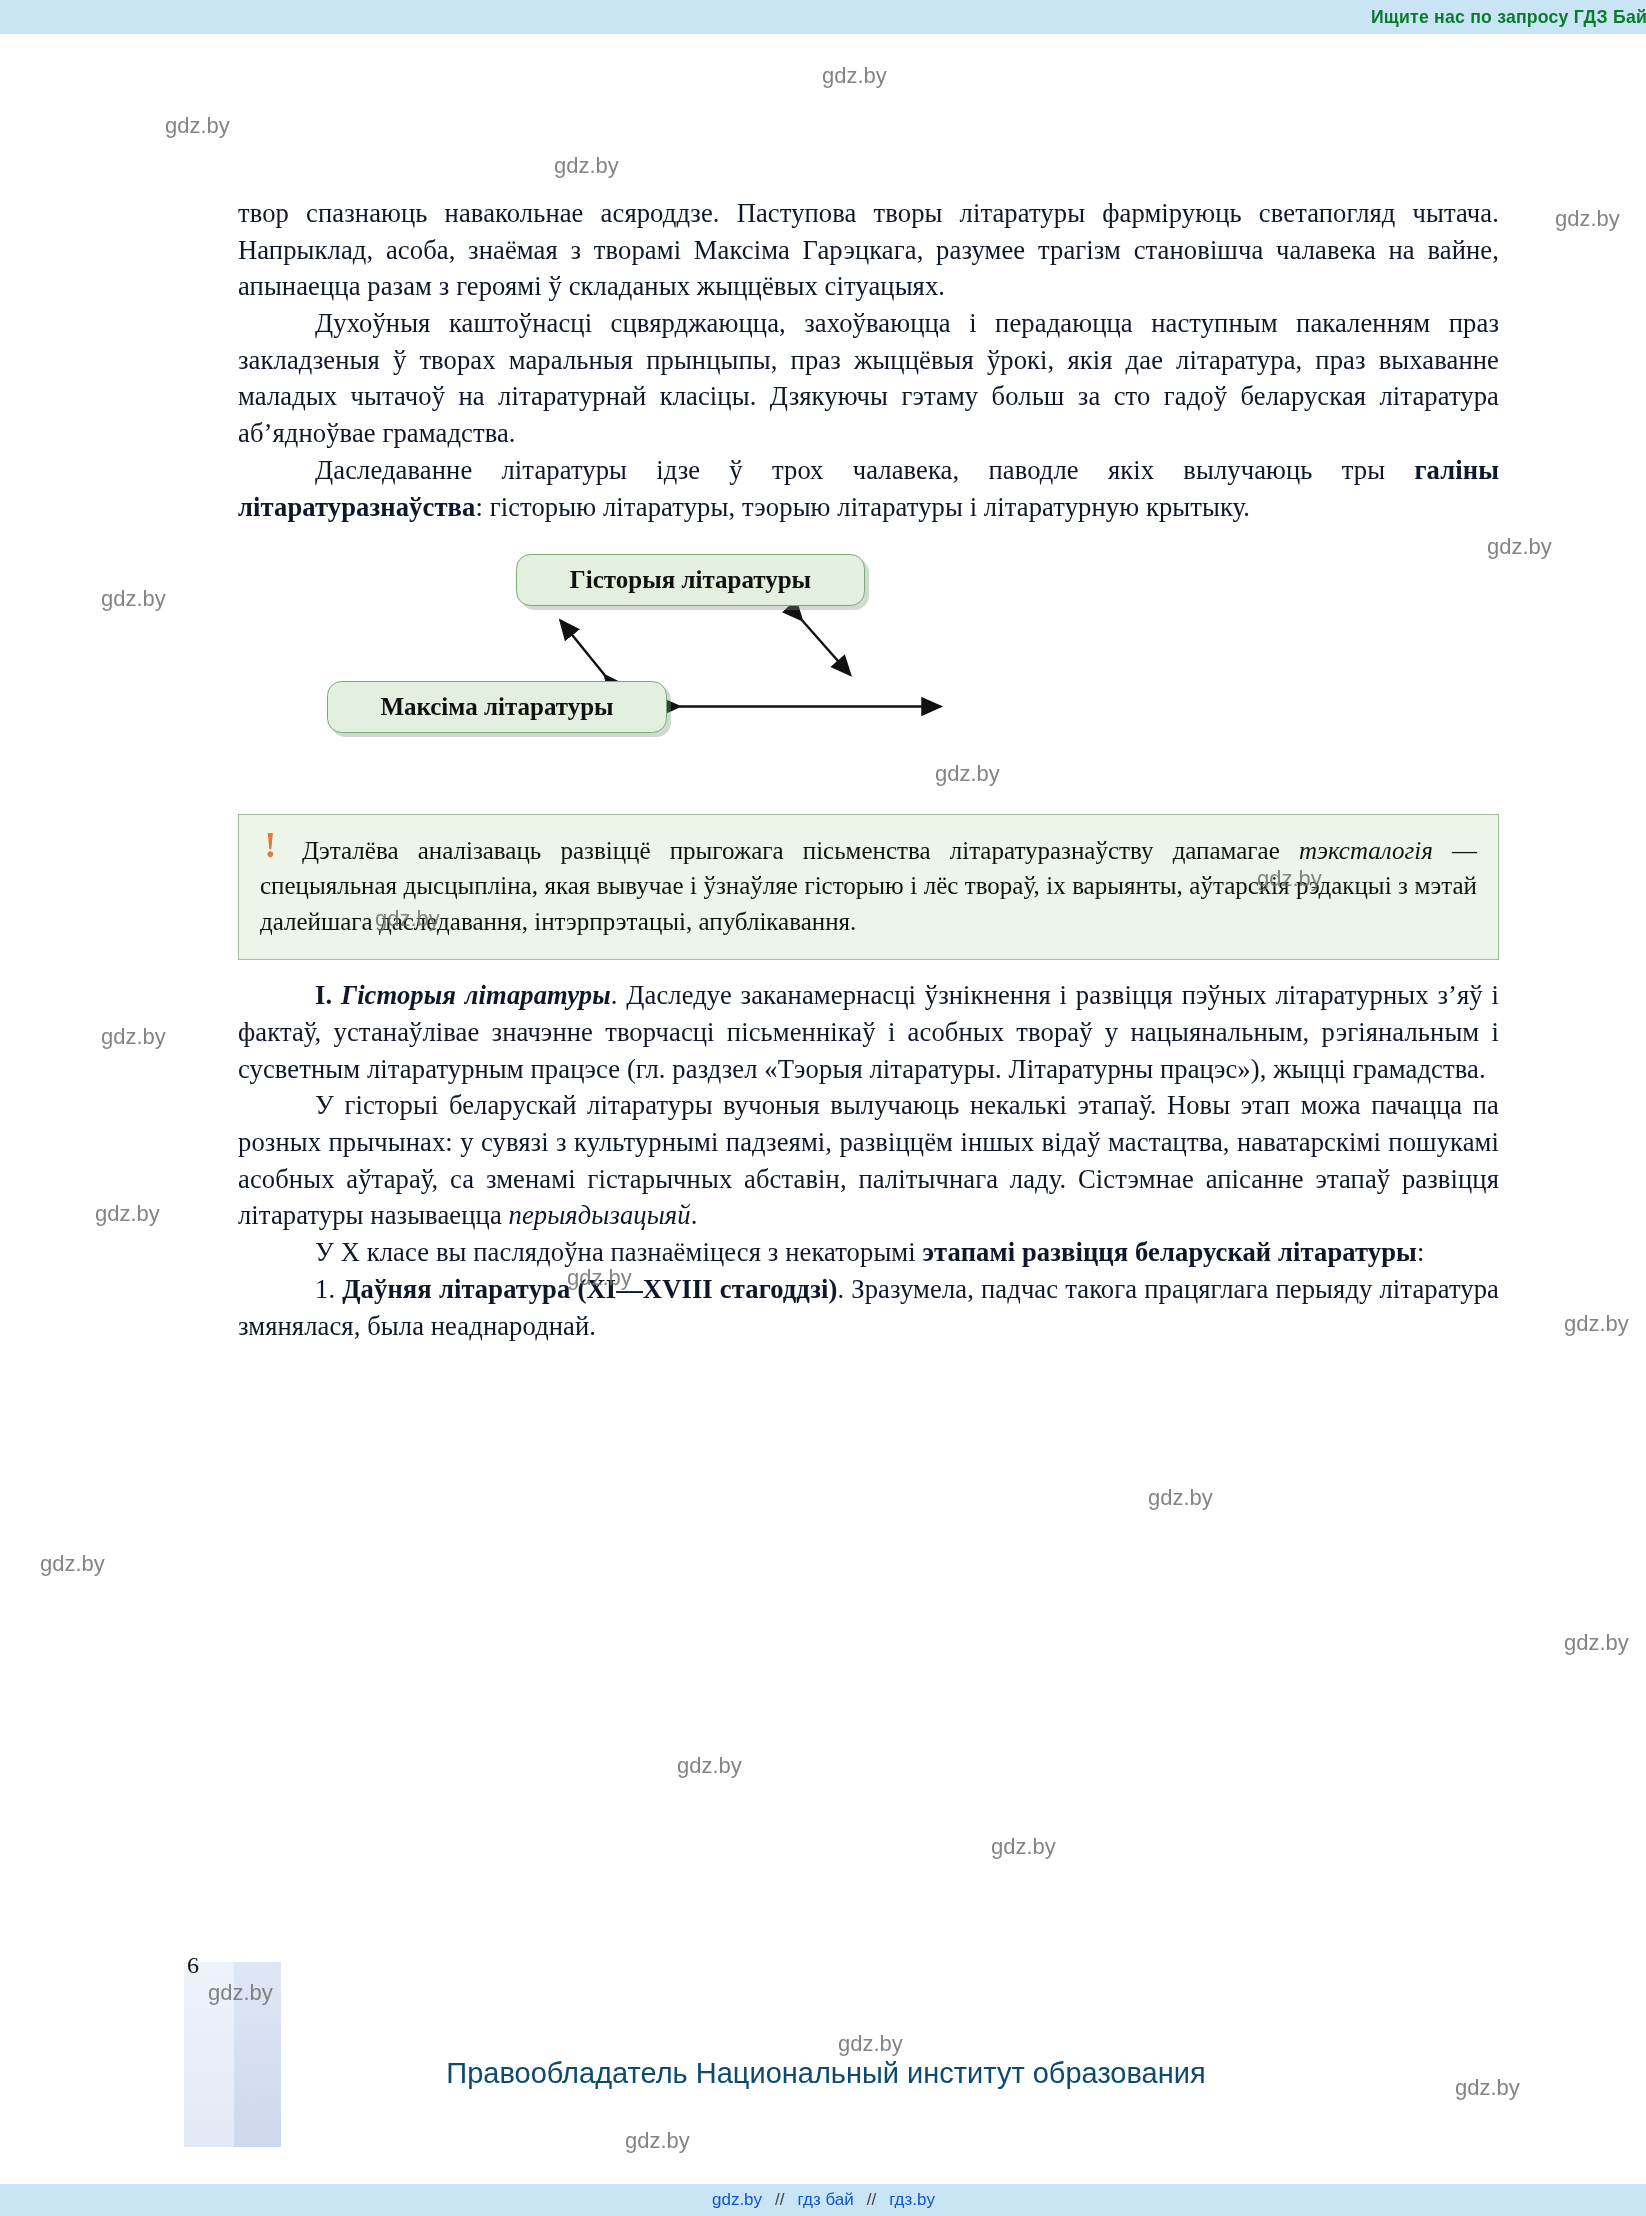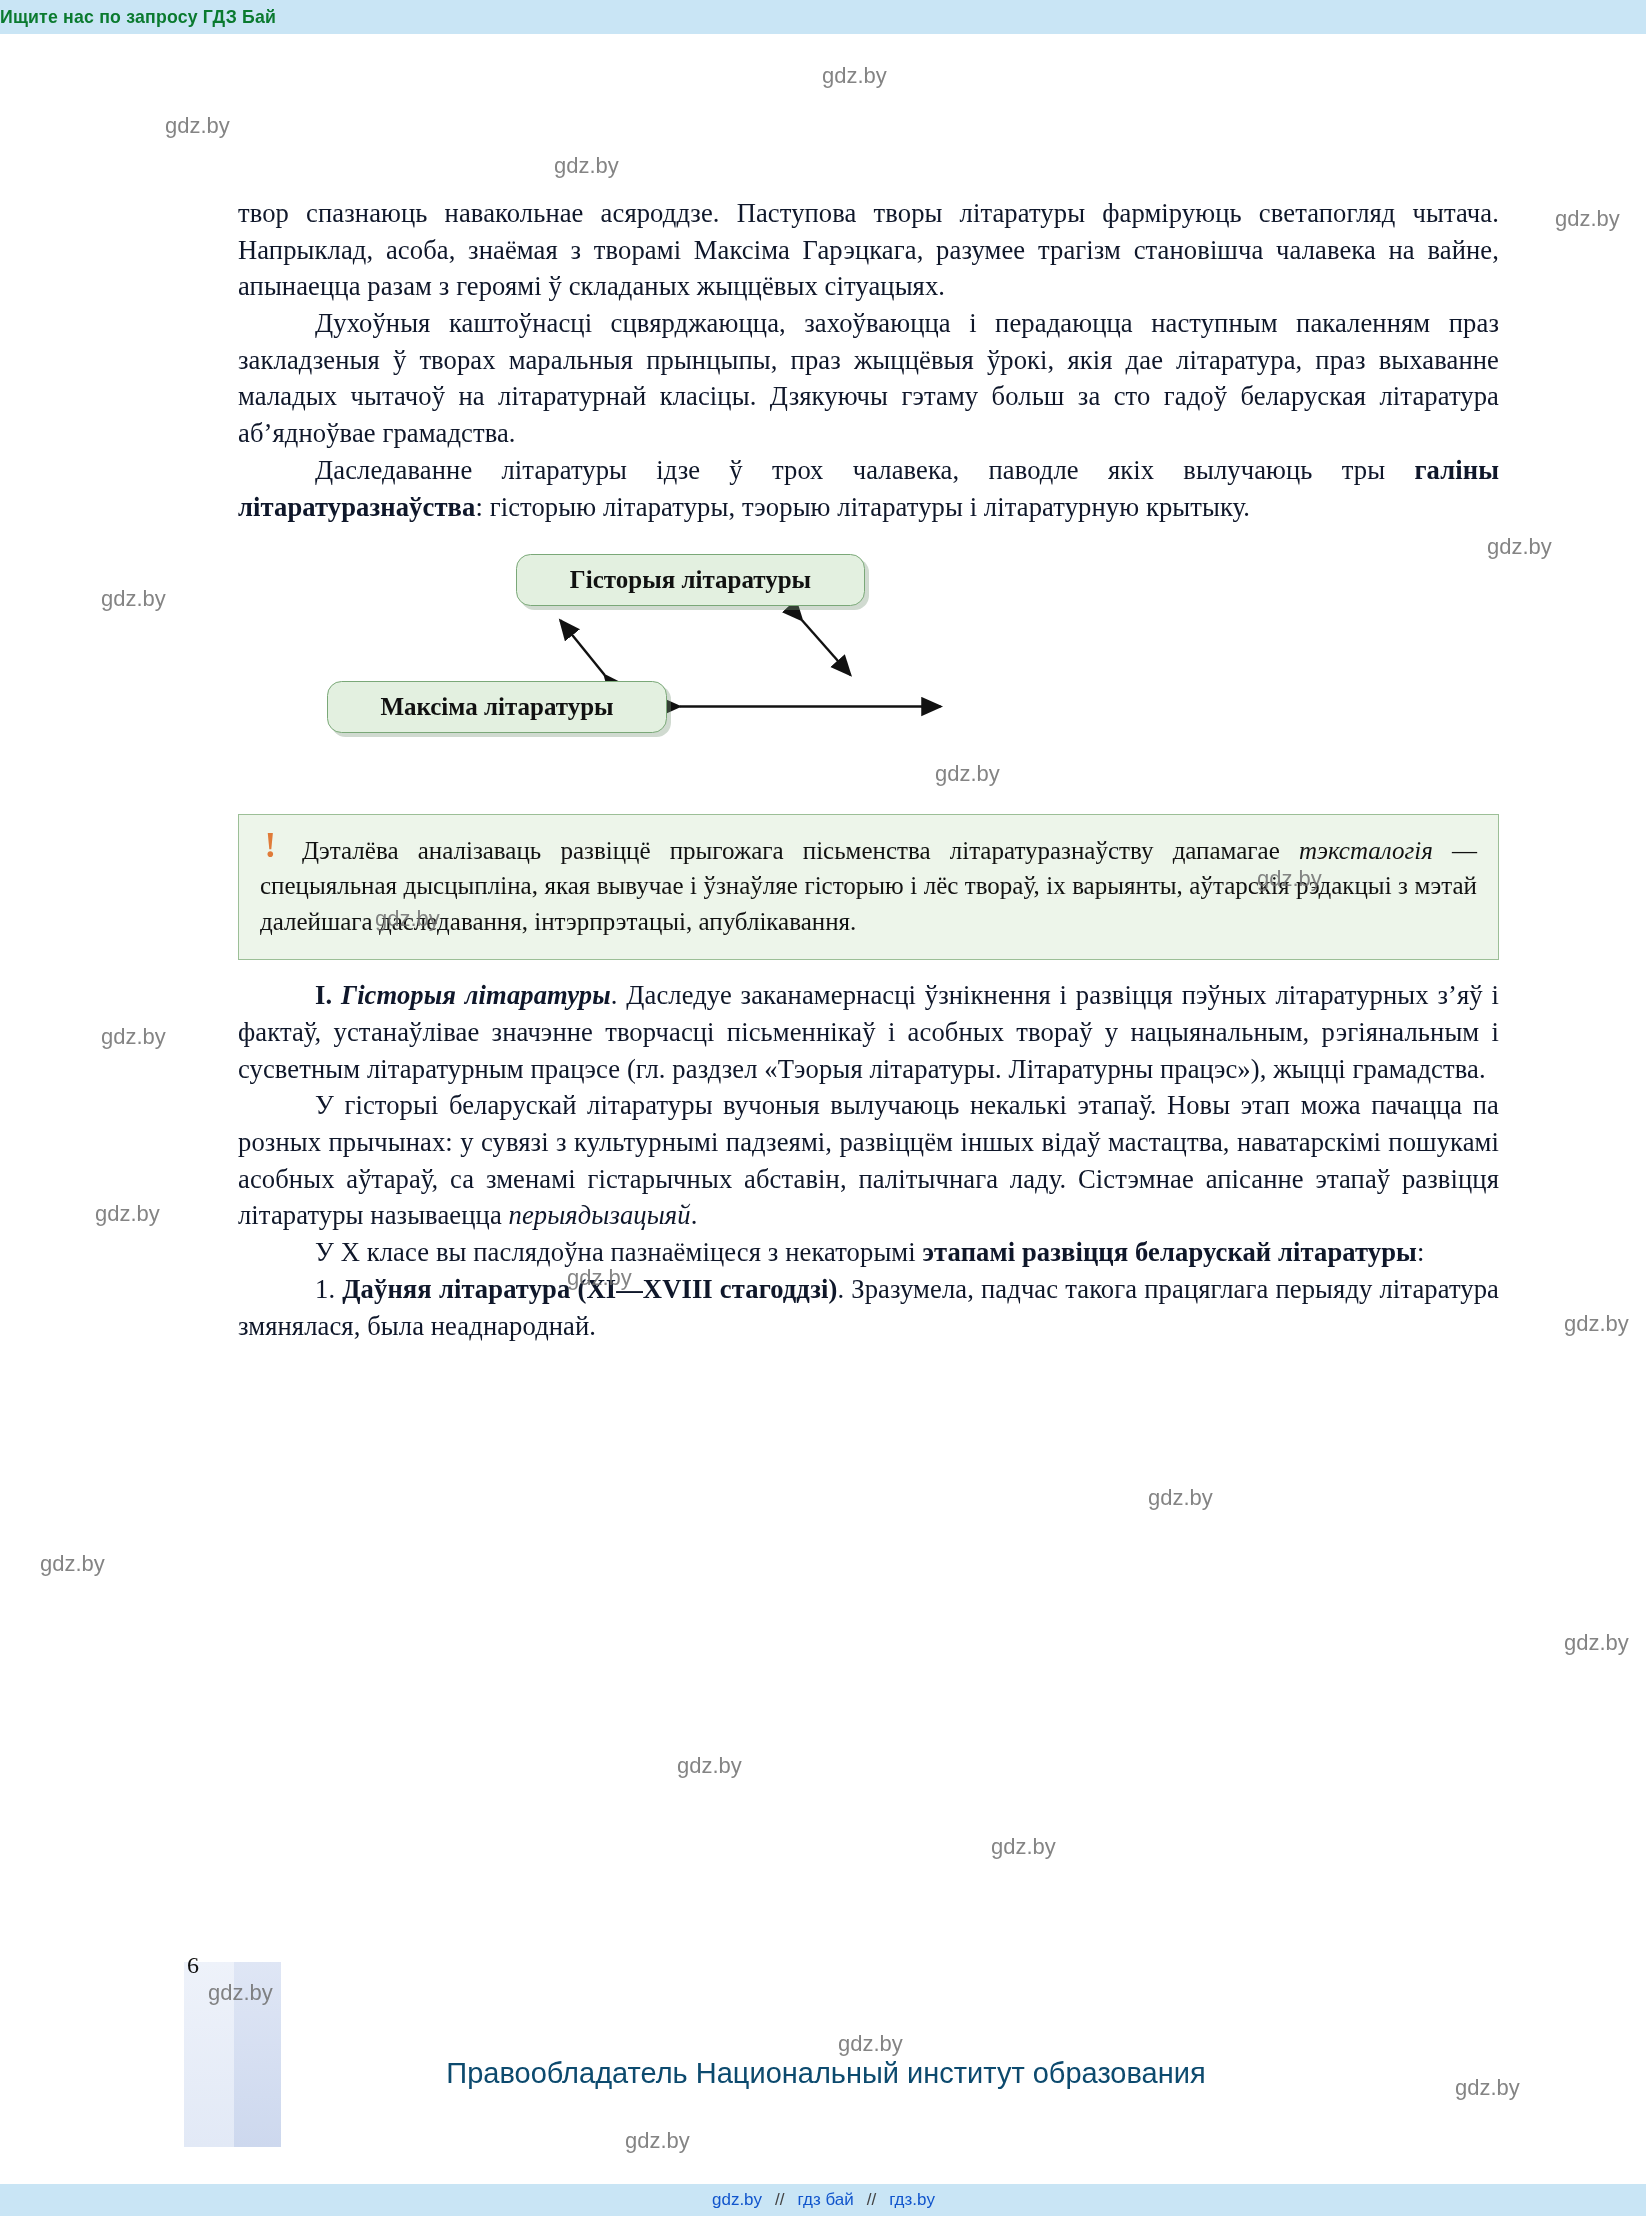--- a/index.html
+++ b/index.html
@@ -18,21 +18,21 @@
   
   .top-banner {
     position: absolute;
     top: 0;
     left: 0;
     width: 1647px;
     height: 34px;
     background: #c9e5f5;
     display: flex;
     align-items: center;
-    justify-content: flex-start;
+    justify-content: flex-end;
   }
   .top-banner span {
     font-family: "Liberation Sans", sans-serif;
     font-size: 17.7px;
     font-weight: bold;
     color: #0a7a2f;
     letter-spacing: 0.2px;
   }
 
   

